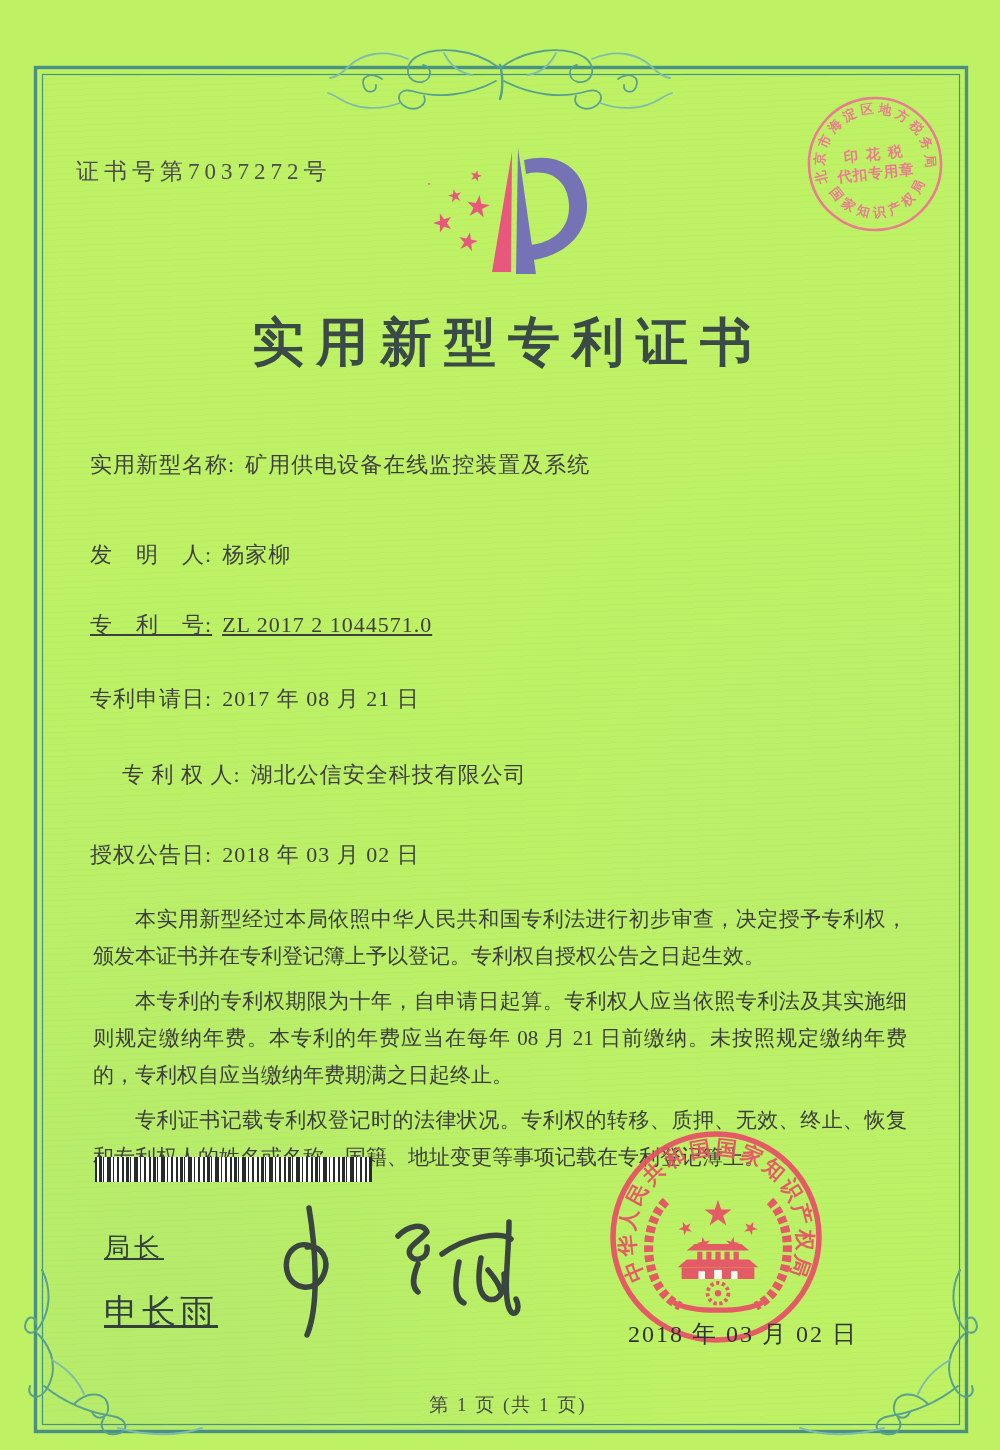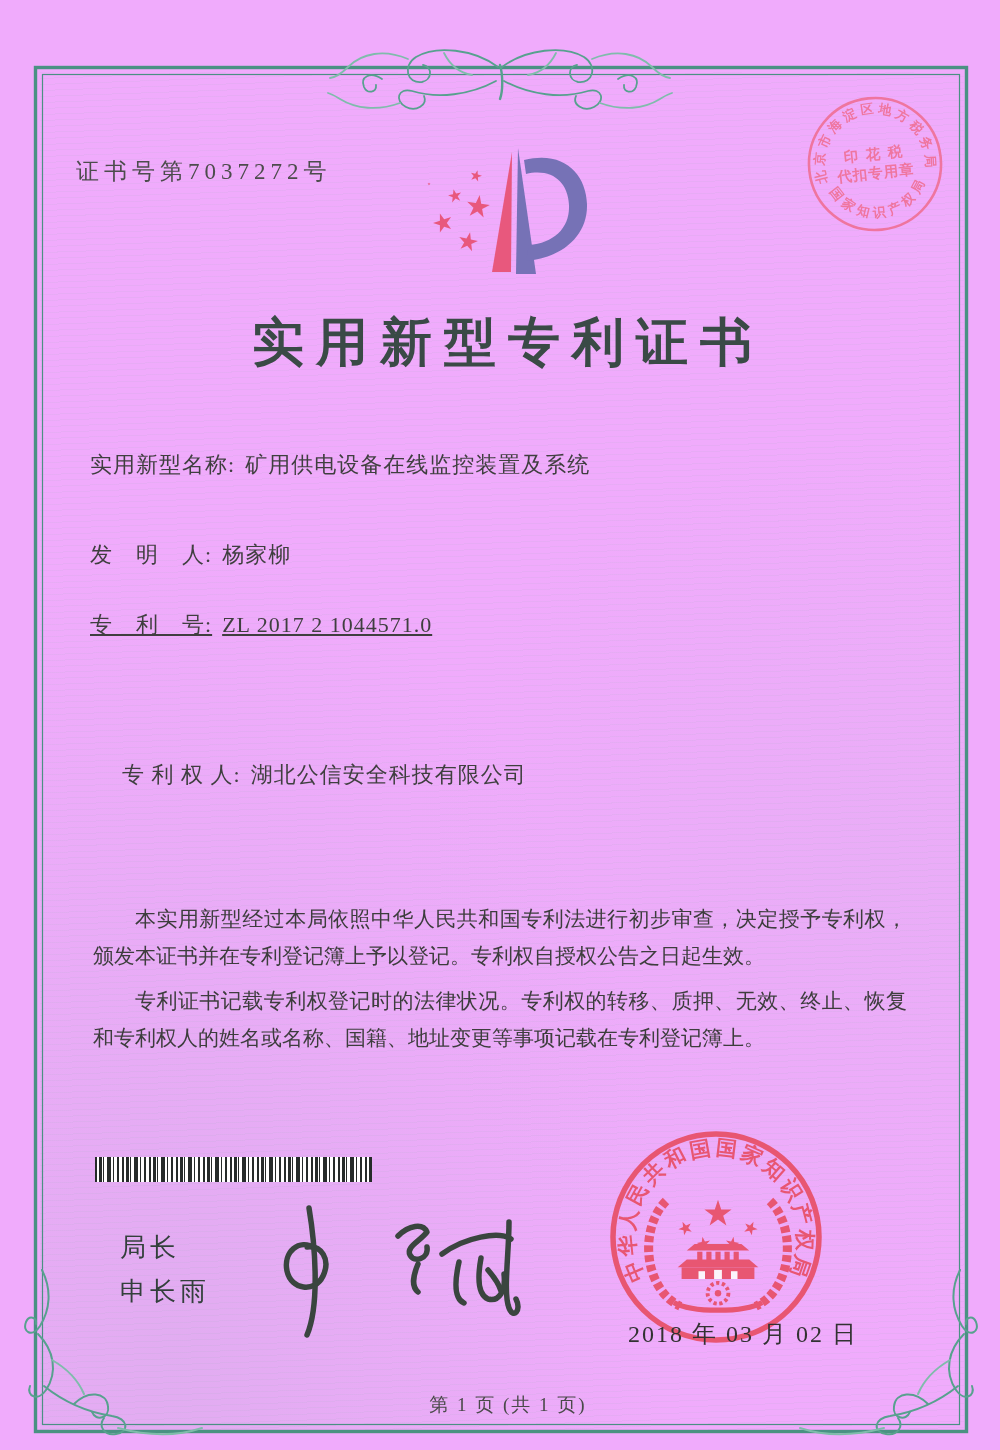--- a/index.html
+++ b/index.html
@@ -1,16 +1,16 @@
 <!DOCTYPE html>
 <html><head>
 <meta charset="utf-8">
 <style>
   html,body{margin:0;padding:0;background:#ffffff;}
-  .page{position:relative;width:1000px;height:1450px;background:#f0abfc;overflow:hidden;
+  .page{position:relative;width:1000px;height:1450px;background:#bef264;overflow:hidden;
         font-family:"Liberation Serif","DejaVu Serif",serif;color:#3b3b3b;}
   
   .page::before{content:"";position:absolute;left:40px;top:72px;right:36px;bottom:20px;
         background:
           radial-gradient(ellipse at 15% 95%, rgba(120,180,160,0.12), transparent 45%),
           radial-gradient(ellipse at 90% 60%, rgba(140,195,175,0.07), transparent 40%),
           repeating-linear-gradient(178deg, rgba(110,175,150,0.065) 0 1px, transparent 1px 6px);
         pointer-events:none;}
   svg{display:block;}
   .frame-svg{position:absolute;left:0;top:0;z-index:1;}
@@ -23,24 +23,24 @@
   .field-row .val{margin-left:10px;letter-spacing:1px;}
   .row-0{top:450px;} .row-1{top:540px;} .row-2{top:610px;text-decoration:underline;}
   .row-3{top:684px;} .row-4{top:760px;margin-left:32px;} .row-5{top:840px;}
   .paras{position:absolute;left:85px;top:893px;width:830px;z-index:2;}
   .paras p{margin:8px;text-indent:2em;font-size:21px;line-height:37px;text-align:justify;color:#3d3d3d;}
   .barcode{position:absolute;left:95px;top:1157px;width:277px;height:25px;z-index:2;
         background:repeating-linear-gradient(90deg,
           #262b2a 0 2px,#fff 2px 4px,#262b2a 4px 7px,#fff 7px 8px,
           #262b2a 8px 9px,#fff 9px 12px,#262b2a 12px 16px,#fff 16px 18px,
           #262b2a 18px 19px,#fff 19px 22px,#262b2a 22px 24px,#fff 24px 27px);}
-  .official{position:absolute;left:120px;top:1230px;z-index:2;
-        font-family:"Liberation Sans","DejaVu Sans",sans-serif;color:#33403c;}
+  .official{position:absolute;left:104px;top:1230px;z-index:2;
+        font-family:"Liberation Sans","DejaVu Sans",sans-serif;color:#33403c;text-decoration:underline;}
   .official .role{font-size:26px;letter-spacing:4px;}
-  .official .name{font-size:26px;letter-spacing:4px;margin-top:9px;}
+  .official .name{font-size:34px;letter-spacing:4px;margin-top:24px;}
   .sig-svg{position:absolute;left:252px;top:1192px;z-index:2;}
   .seal-svg{position:absolute;left:596px;top:1117px;z-index:3;opacity:0.92;}
   .issue-date{position:absolute;left:628px;top:1318px;font-size:24px;letter-spacing:2px;color:#323232;z-index:4;white-space:nowrap;}
   .footer{position:absolute;left:0;top:1392px;width:100%;text-align:center;font-size:19px;
         letter-spacing:2px;color:#4a4a4a;z-index:2;padding-left:8px;}
   .stamp-svg{position:absolute;left:800px;top:89px;z-index:3;opacity:0.9;}
   .seal-ring-text{font-family:"Liberation Serif","DejaVu Serif",serif;font-weight:700;}
 </style>
 </head>
 <body>
@@ -117,26 +117,33 @@
 
   <div class="field-row row-1">
     <span class="lbl">发　明　人:</span><span class="val">杨家柳</span>
   </div>
   <div class="field-row row-0">
     <span class="lbl">实用新型名称:</span><span class="val">矿用供电设备在线监控装置及系统</span>
   </div>
   <div class="field-row row-2">
     <span class="lbl">专　利　号:</span><span class="val">ZL 2017 2 1044571.0</span>
   </div>
+  <div class="field-row row-3">
+    <span class="lbl">专利申请日:</span><span class="val">2017 年 08 月 21 日</span>
+  </div>
   <div class="field-row row-4">
     <span class="lbl">专 利 权 人:</span><span class="val">湖北公信安全科技有限公司</span>
   </div>
+  <div class="field-row row-5">
+    <span class="lbl">授权公告日:</span><span class="val">2018 年 03 月 02 日</span>
+  </div>
 
   <div class="paras">
     <p>本实用新型经过本局依照中华人民共和国专利法进行初步审查，决定授予专利权，颁发本证书并在专利登记簿上予以登记。专利权自授权公告之日起生效。</p>
+    <p>本专利的专利权期限为十年，自申请日起算。专利权人应当依照专利法及其实施细则规定缴纳年费。本专利的年费应当在每年 08 月 21 日前缴纳。未按照规定缴纳年费的，专利权自应当缴纳年费期满之日起终止。</p>
     <p>专利证书记载专利权登记时的法律状况。专利权的转移、质押、无效、终止、恢复和专利权人的姓名或名称、国籍、地址变更等事项记载在专利登记簿上。</p>
   </div>
 
   <div class="barcode"></div>
 
   <div class="official">
     <div class="role">局长</div>
     <div class="name">申长雨</div>
   </div>
 

